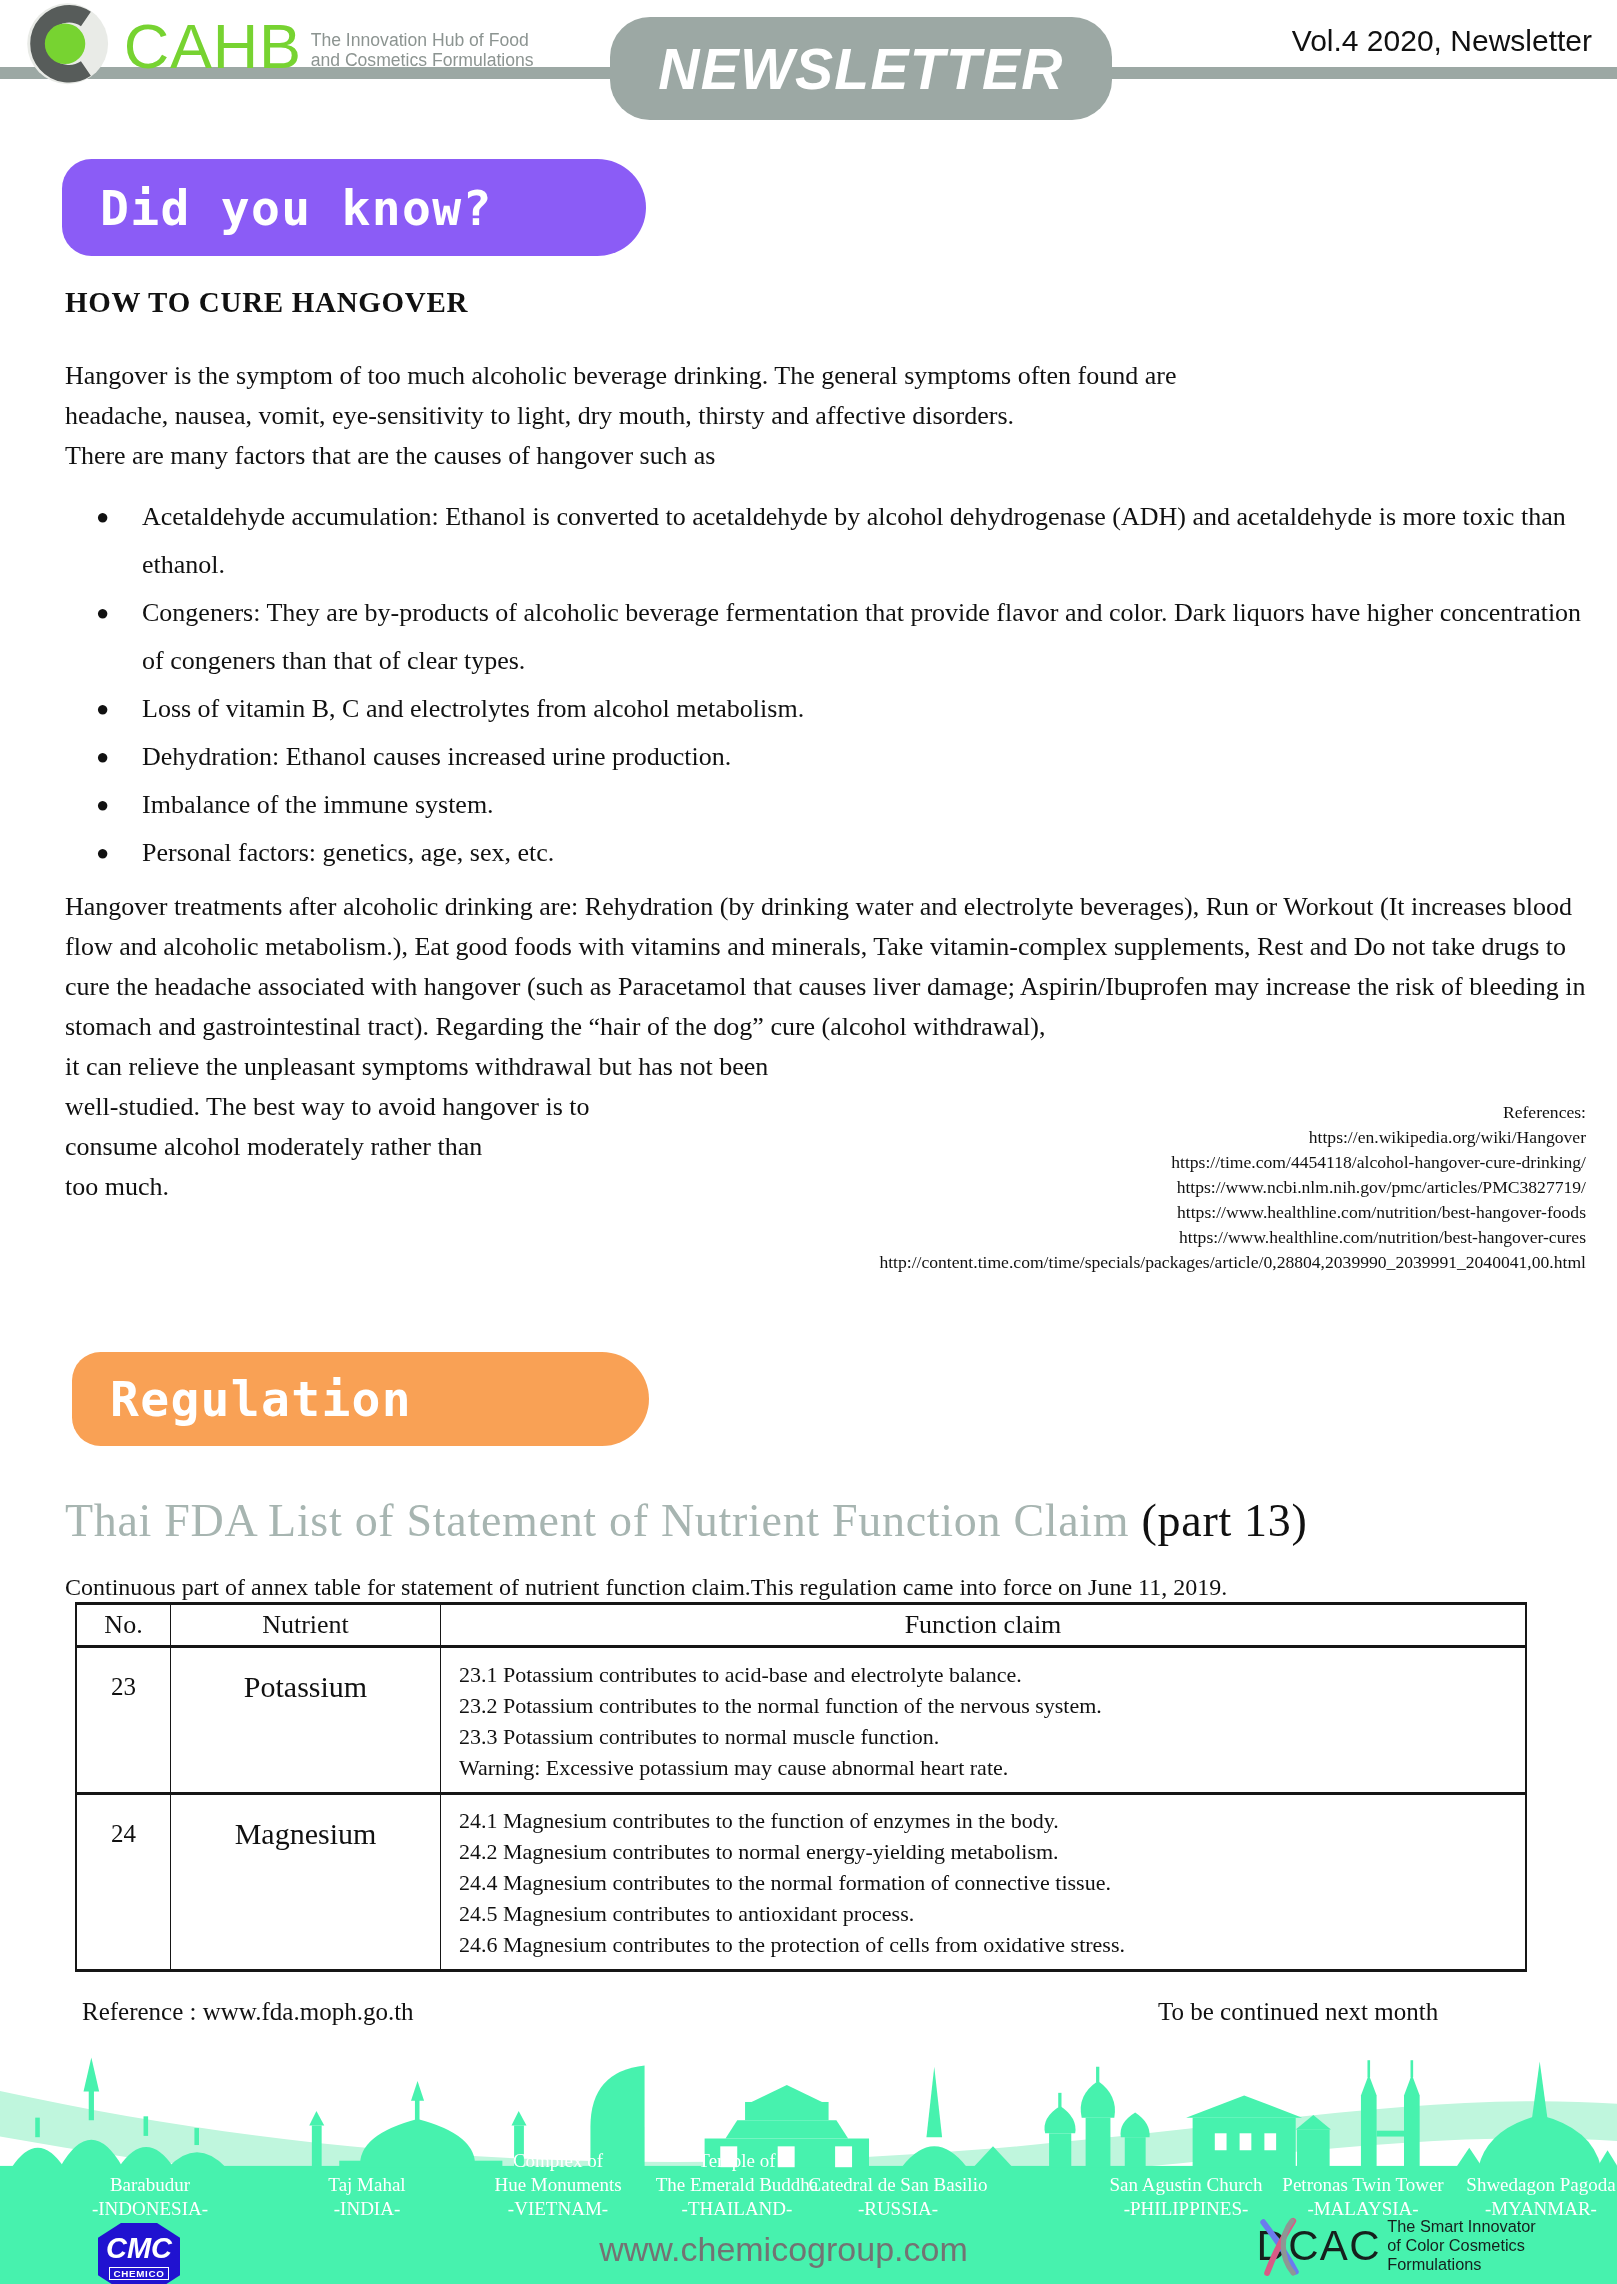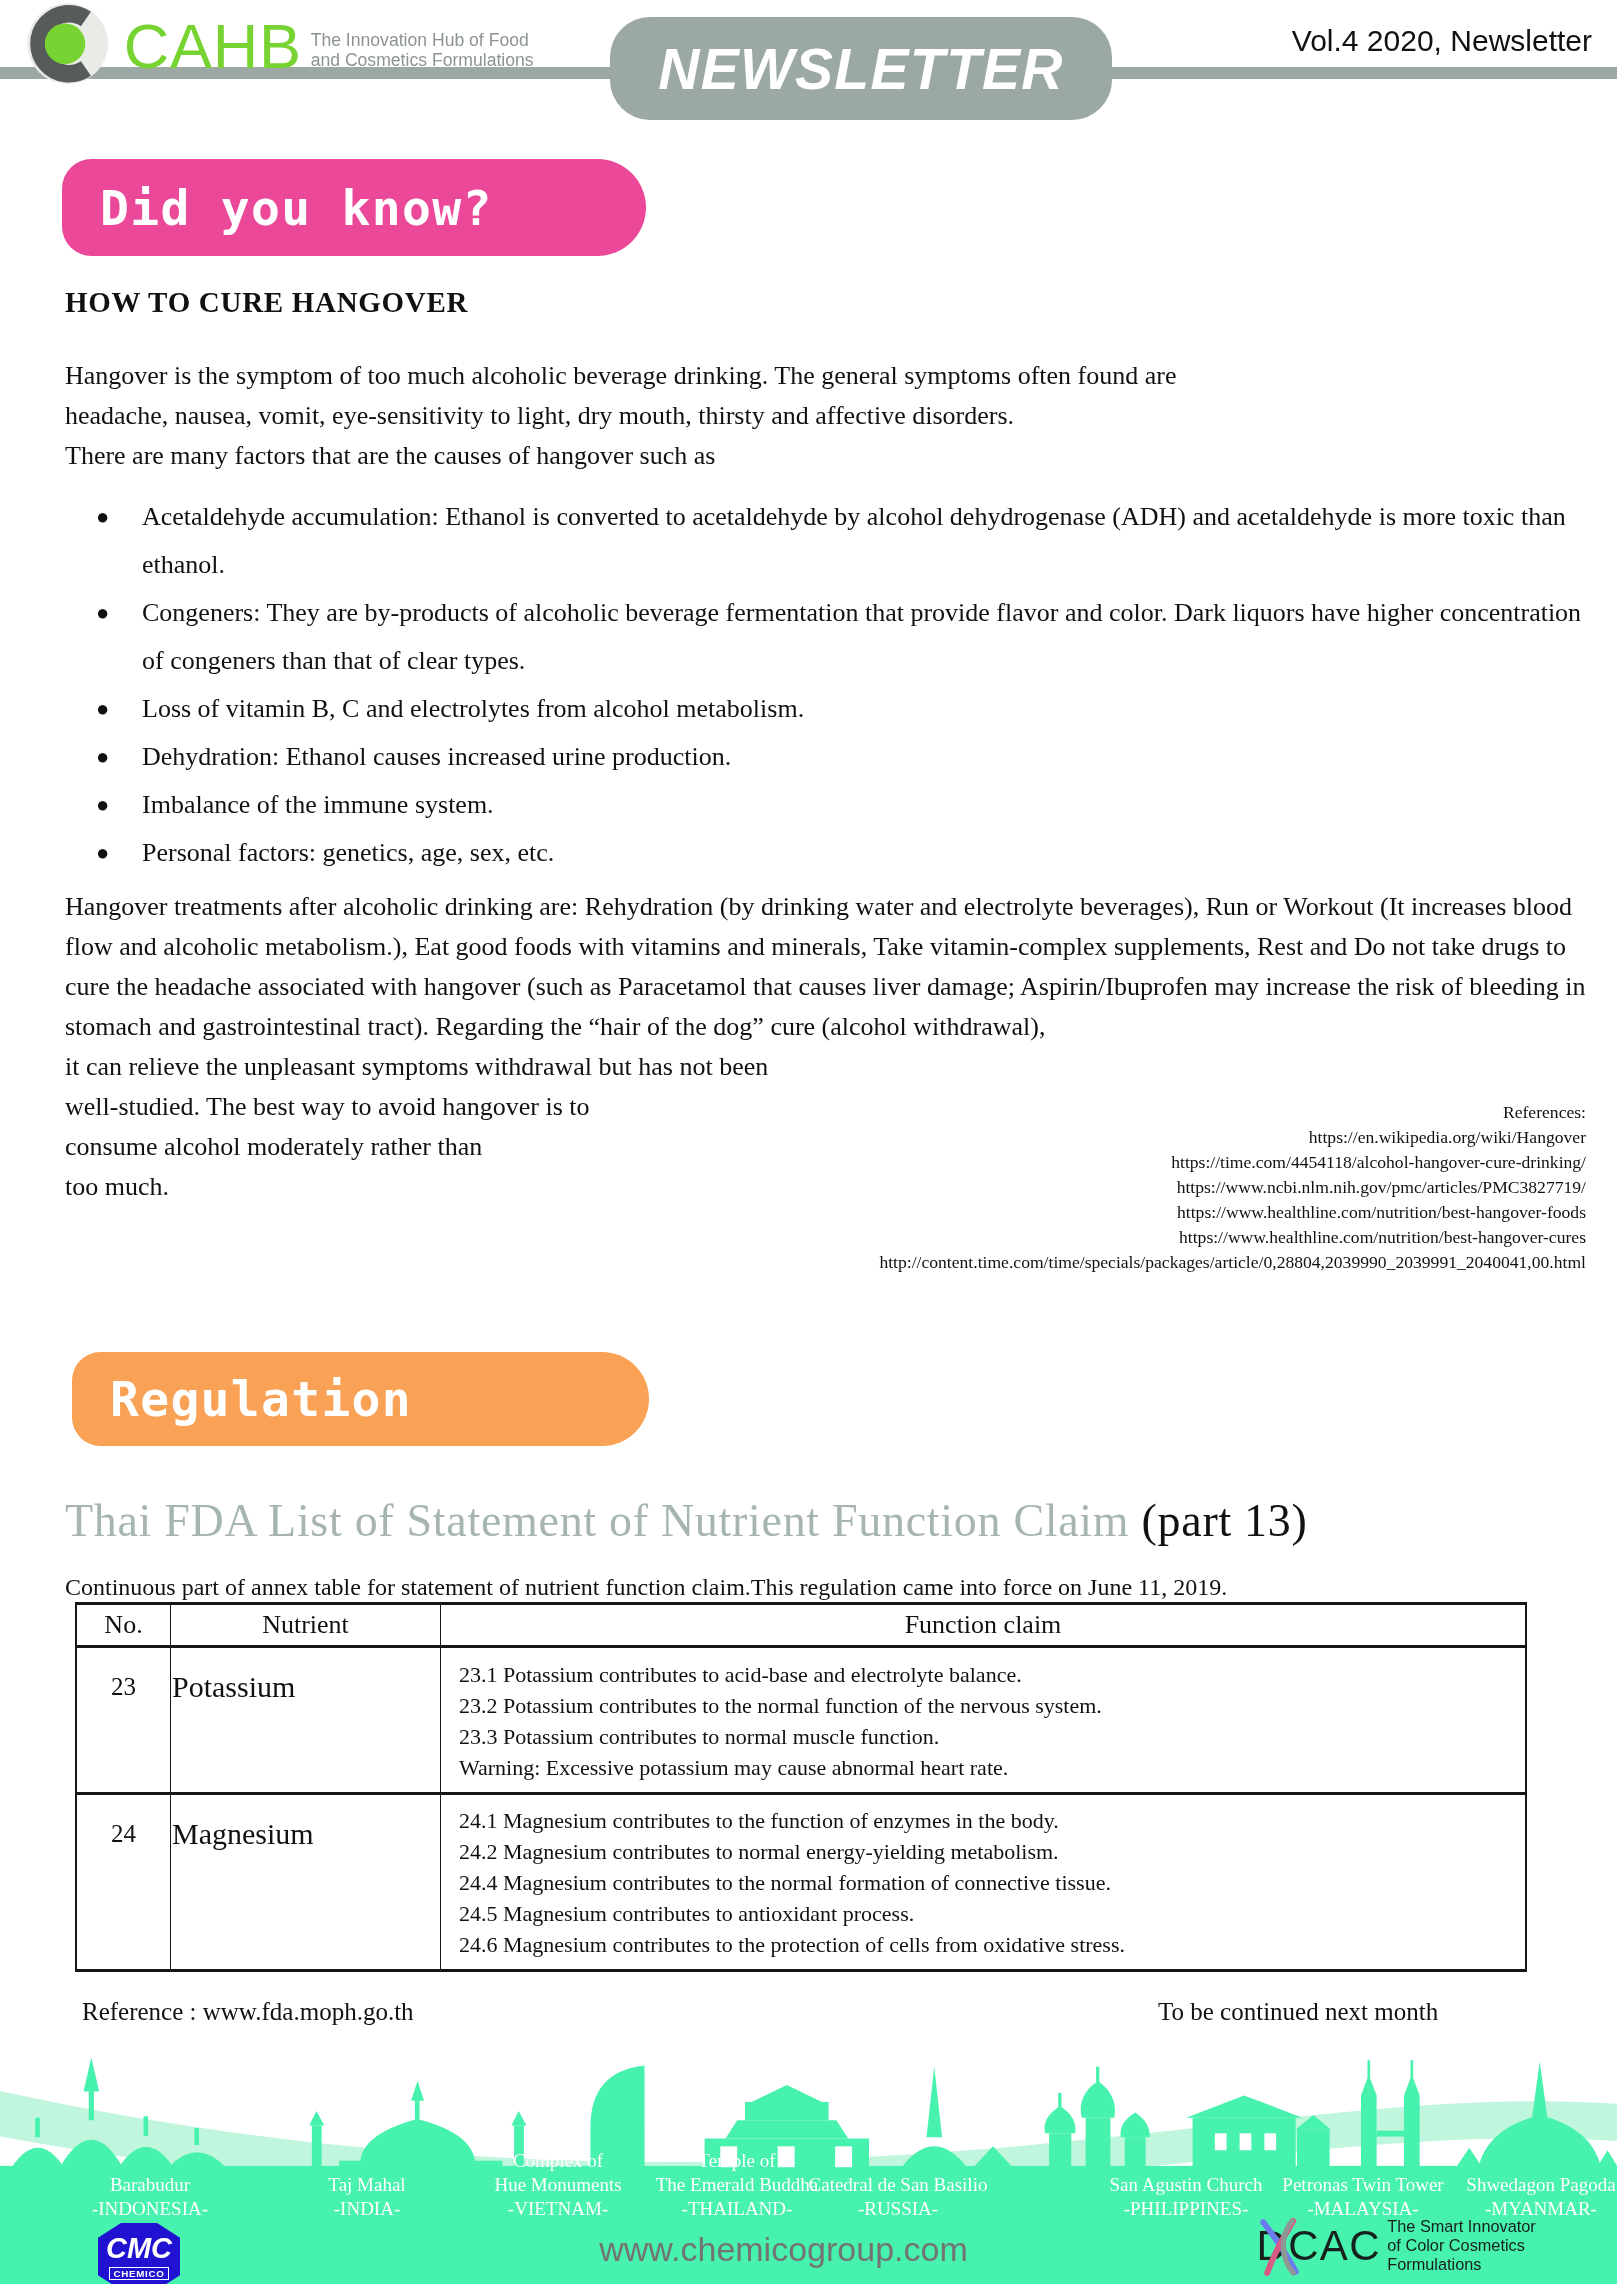--- a/index.html
+++ b/index.html
@@ -13,21 +13,21 @@
   .brand{font-family:"Liberation Sans",sans-serif;color:#77D331;font-size:63px;letter-spacing:0.7px;line-height:1;margin-left:7.8px;}
   .tagline{font-family:"Liberation Sans",sans-serif;color:#8C9491;font-size:17.6px;line-height:20px;margin-left:9px;margin-top:6.5px;}
   .news-banner{position:absolute;left:610px;top:17px;width:502px;height:103px;background:#9CA8A4;border-radius:40px;
                display:flex;align-items:center;justify-content:center;}
   .news-banner span{font-family:"Liberation Sans",sans-serif;font-style:italic;font-weight:bold;color:#ffffff;font-size:57px;letter-spacing:1.3px;}
   .vol{position:absolute;left:1240px;top:23.5px;width:352px;text-align:right;font-family:"Liberation Sans",sans-serif;font-size:30px;color:#111;}
 
   
   .pill{position:absolute;display:flex;align-items:center;border-radius:31px 51px 51px 31px;}
   .pill span{font-family:"DejaVu Sans Mono",monospace;font-weight:bold;color:#fff;font-size:48px;letter-spacing:1.3px;padding-left:38px;white-space:nowrap;}
-  .didyou{left:62px;top:159px;width:584px;height:97px;background:#ec4899;text-align:center;}
+  .didyou{left:62px;top:159px;width:584px;height:97px;background:#8b5cf6;text-align:center;}
   .regu{left:72px;top:1352px;width:577px;height:94px;background:#F9A155;}
 
   
   .hang-head{position:absolute;left:65px;top:286px;font-size:29px;font-weight:bold;letter-spacing:0.7px;}
   .para1{position:absolute;left:65px;top:356px;width:1530px;font-size:26px;line-height:40px;}
   .bullets{position:absolute;left:65px;top:493px;width:1530px;font-size:26px;}
   .bullets ul{list-style:none;margin:0;padding:0;}
   .bullets li{position:relative;padding-left:77px;line-height:48px;}
   .bullets li::before{content:"●";position:absolute;left:31px;top:0;font-size:22px;}
   .para2{position:absolute;left:65px;top:887px;width:1530px;font-size:26px;line-height:40px;}
@@ -38,21 +38,21 @@
   
   .fda-title{position:absolute;left:65px;top:1494px;width:1530px;font-size:46px;color:#A7B5B1;letter-spacing:0.7px;}
   .fda-title .suffix{color:#111;}
   .fda-sub{position:absolute;left:65px;top:1574px;width:1530px;font-size:24px;}
   .tblwrap{position:absolute;left:75px;top:1602px;width:1452px;}
   table.fda{border-collapse:collapse;width:100%;border-top:3.9px solid #161616;border-bottom:3.9px solid #161616;
             border-left:2px solid #161616;border-right:2px solid #161616;}
   table.fda th{font-weight:normal;font-size:26px;border-bottom:3.9px solid #161616;padding:5.2px 0;}
   table.fda td{vertical-align:top;}
   table.fda .c-no{width:91px;text-align:center;font-size:25px;border-right:1.3px solid #161616;padding-top:25px;}
-  table.fda .c-nu{width:267px;text-align:left;font-size:30px;border-right:1.3px solid #161616;padding-top:22px;}
+  table.fda .c-nu{width:267px;text-align:center;font-size:30px;border-right:1.3px solid #161616;padding-top:22px;}
   table.fda .c-cl{font-size:22px;padding:10.4px 6.5px 9px 18px;}
   table.fda .c-cl div{line-height:31px;}
   table.fda tr.row1 td{border-bottom:3.3px solid #161616;}
   table.fda th.h-no{border-right:1.3px solid #161616;}
   table.fda th.h-nu{border-right:1.3px solid #161616;}
   .refnote{position:absolute;left:82px;top:1998px;font-size:25px;}
   .tobecont{position:absolute;left:1158px;top:1998px;font-size:25px;}
 
   
   .footer{position:absolute;left:0;top:2055px;width:1618px;height:229px;}

